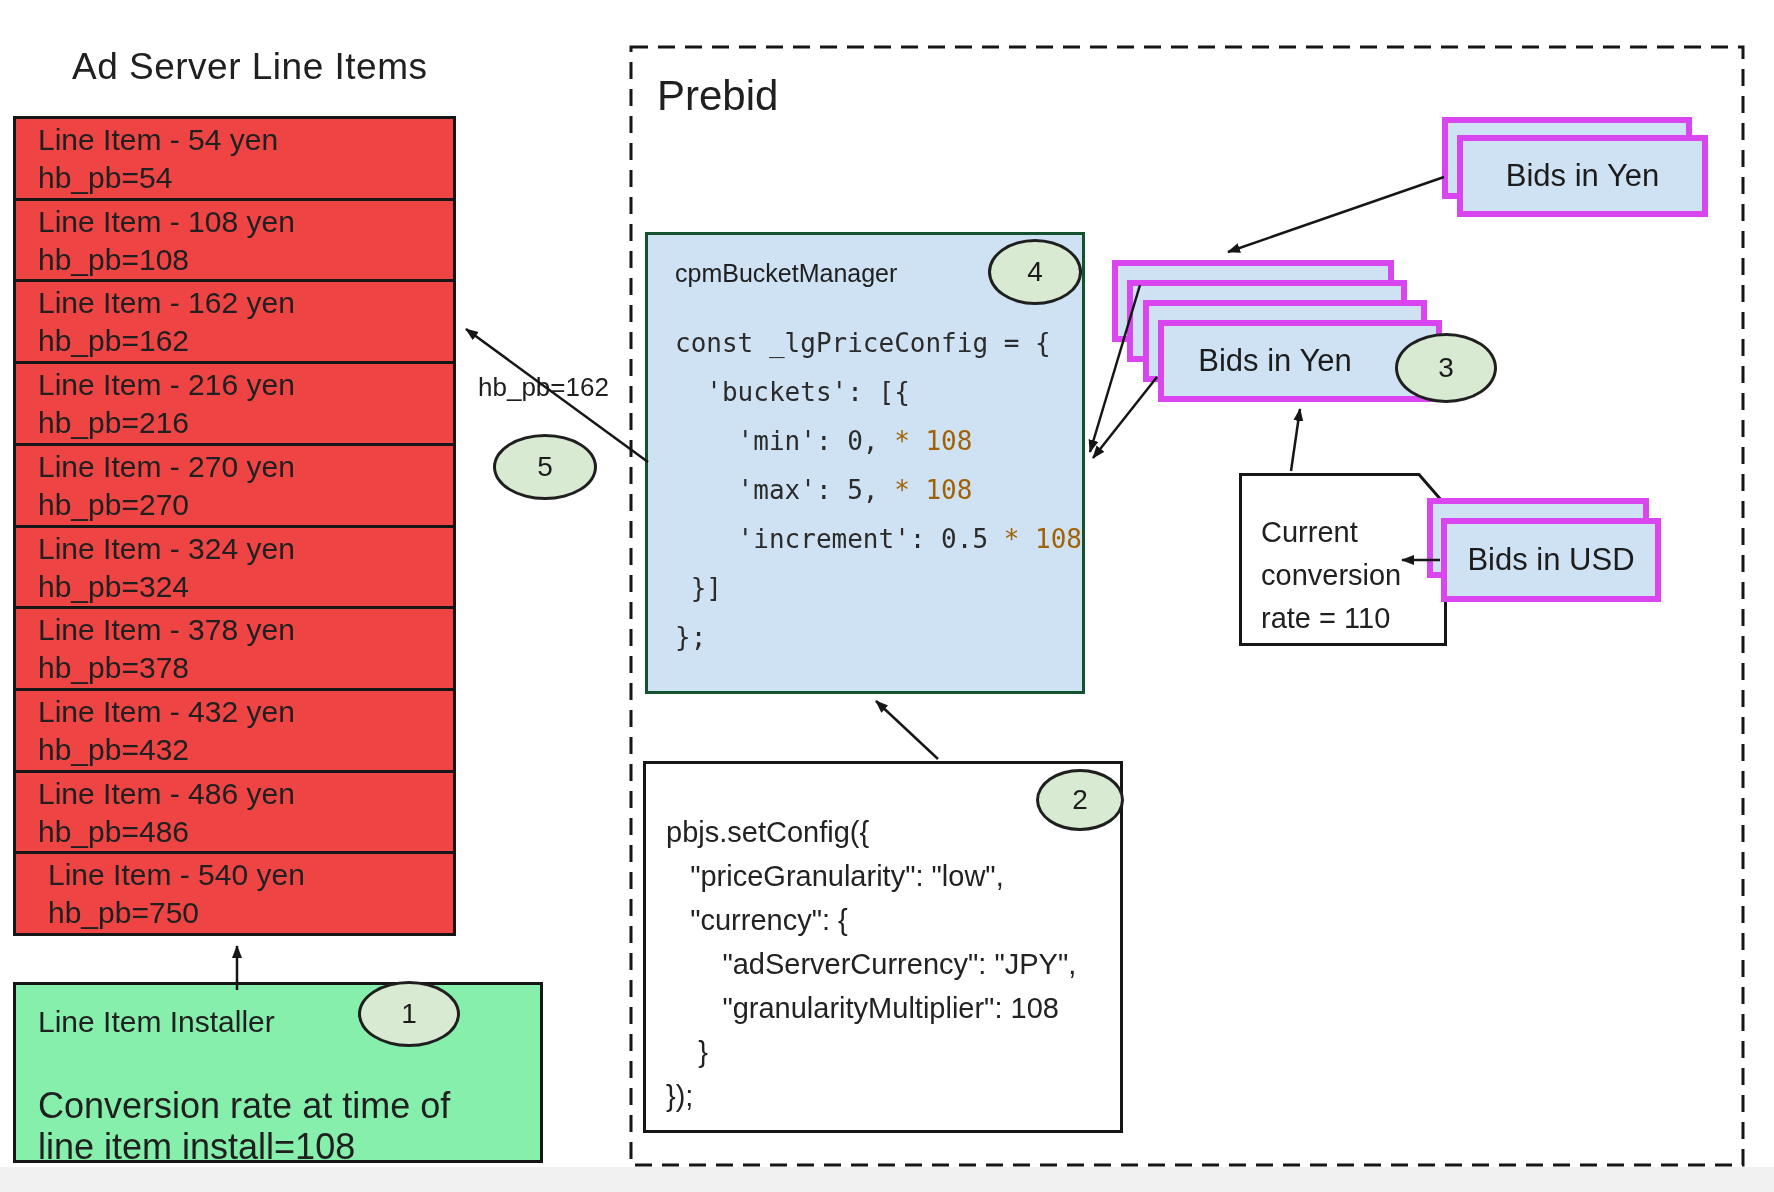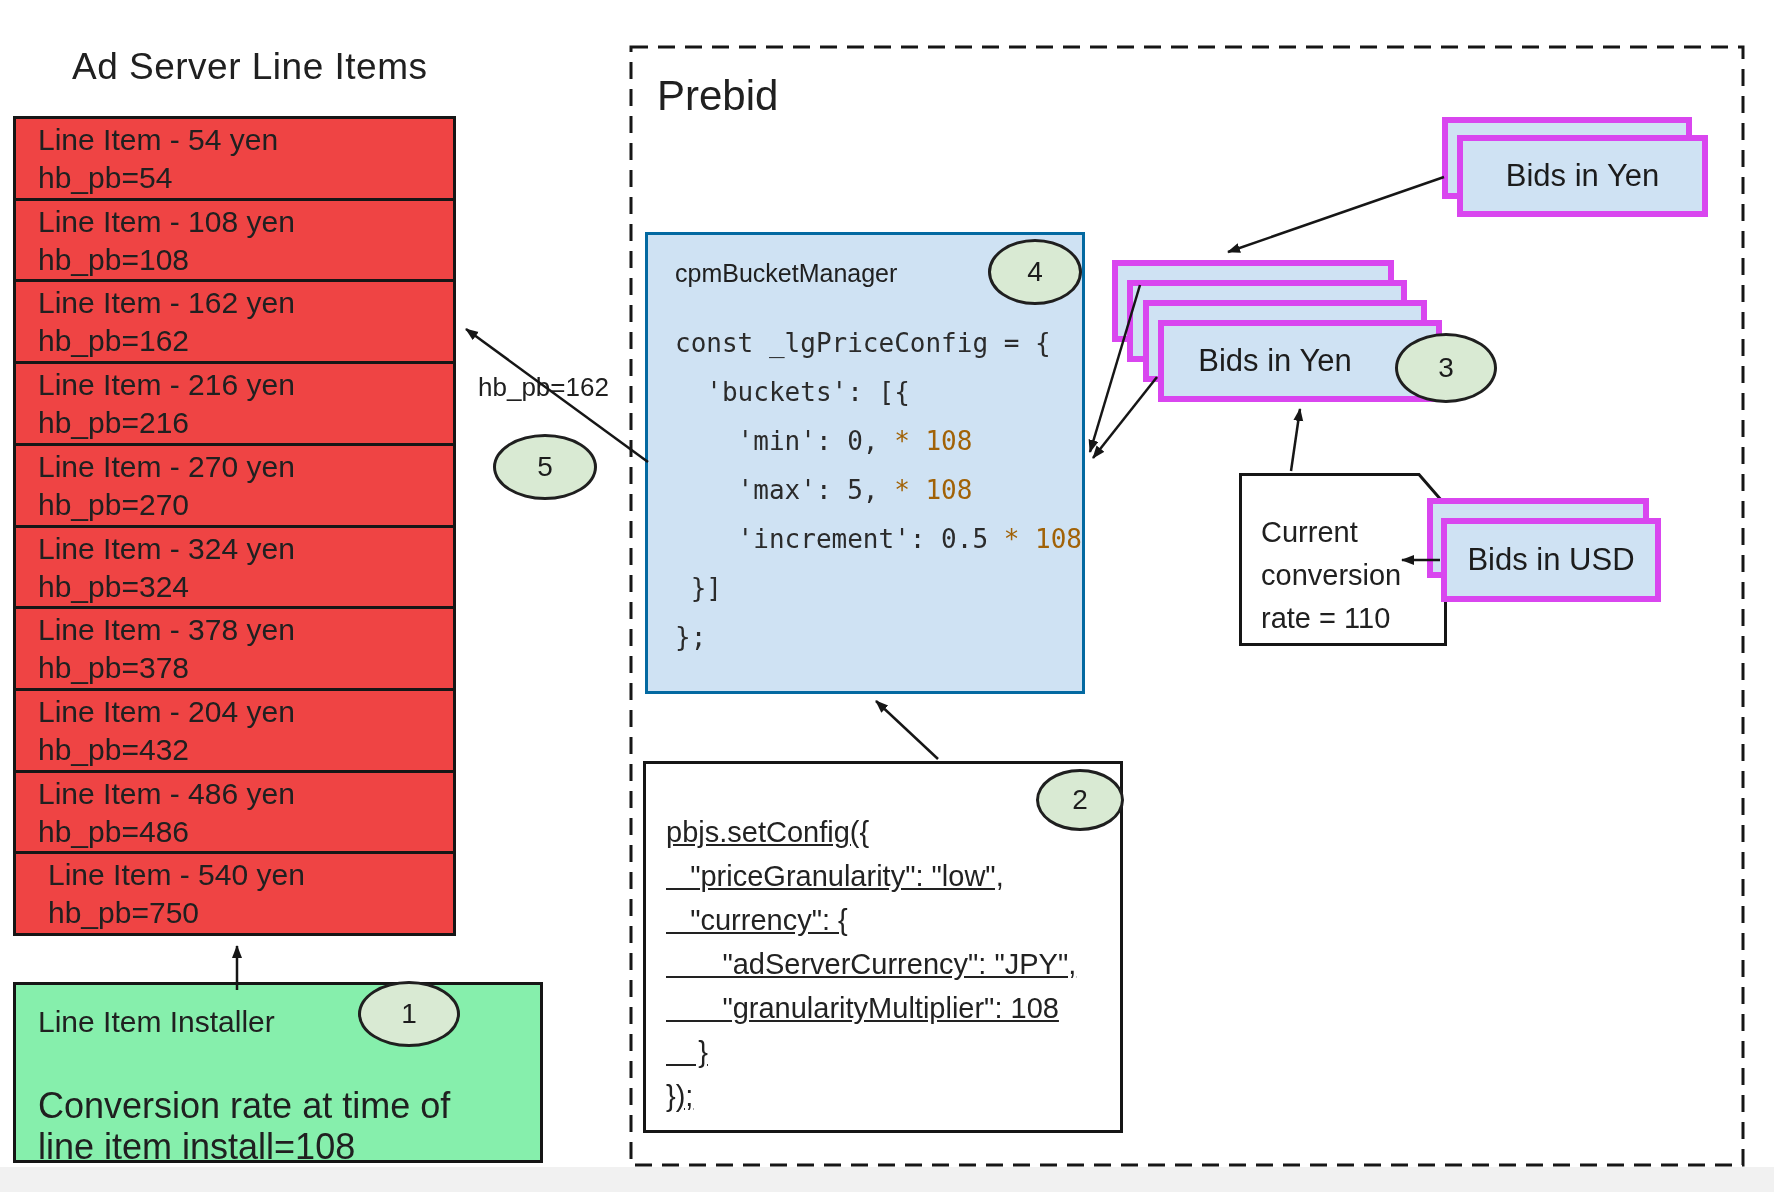--- a/index.html
+++ b/index.html
@@ -25,34 +25,34 @@
     border:3px solid #161616;box-sizing:border-box;
   }
   #installer-title{position:absolute;left:22px;top:20px;font-size:30px;}
   #installer-body{position:absolute;left:22px;top:100px;font-size:36px;line-height:41px;white-space:pre-line;}
 
   
   #prebid-label{left:657px;top:72px;font-size:42px;}
 
   #bucket-box{
     left:645px;top:232px;width:440px;height:462px;background:#cfe2f3;
-    border:3px solid #0369a1;box-sizing:border-box;
+    border:3px solid #14532d;box-sizing:border-box;
   }
   #bucket-title{position:absolute;left:27px;top:24px;font-size:25px;}
   #bucket-code{position:absolute;left:27px;top:84px;font-family:"DejaVu Sans Mono",monospace;
     font-size:26px;line-height:49px;color:#2b2b2b;}
   .code-line{white-space:pre;}
   .code-line .mult{font-weight:normal;color:#a16207;}
 
   #setconfig-box{
     left:643px;top:761px;width:480px;height:372px;background:#ffffff;
     border:3px solid #161616;box-sizing:border-box;
   }
   #setconfig-code{position:absolute;left:20px;top:46px;font-size:29px;line-height:44px;color:#222;}
-  .cfg-line{white-space:pre;text-decoration:underline;}
+  .cfg-line{white-space:pre;}
 
   
   .card{position:absolute;background:#cfe2f3;border:6px solid #d946ef;box-sizing:border-box;
     display:flex;align-items:center;justify-content:center;font-size:31px;color:#1c1c1c;}
 
   
   #note{left:1239px;top:473px;width:208px;height:172px;}
   #note-text{position:absolute;left:22px;top:38px;font-size:29px;line-height:43px;white-space:pre-line;}
 
   
@@ -105,21 +105,21 @@
         <div>Line Item - 324 yen</div>
         <div>hb_pb=324</div>
       </div>
 
       <div class="li-row">
         <div>Line Item - 378 yen</div>
         <div>hb_pb=378</div>
       </div>
 
       <div class="li-row">
-        <div>Line Item - 204 yen</div>
+        <div>Line Item - 432 yen</div>
         <div>hb_pb=432</div>
       </div>
 
       <div class="li-row">
         <div>Line Item - 486 yen</div>
         <div>hb_pb=486</div>
       </div>
 
       <div class="li-row">
         <div>Line Item - 540 yen</div>

